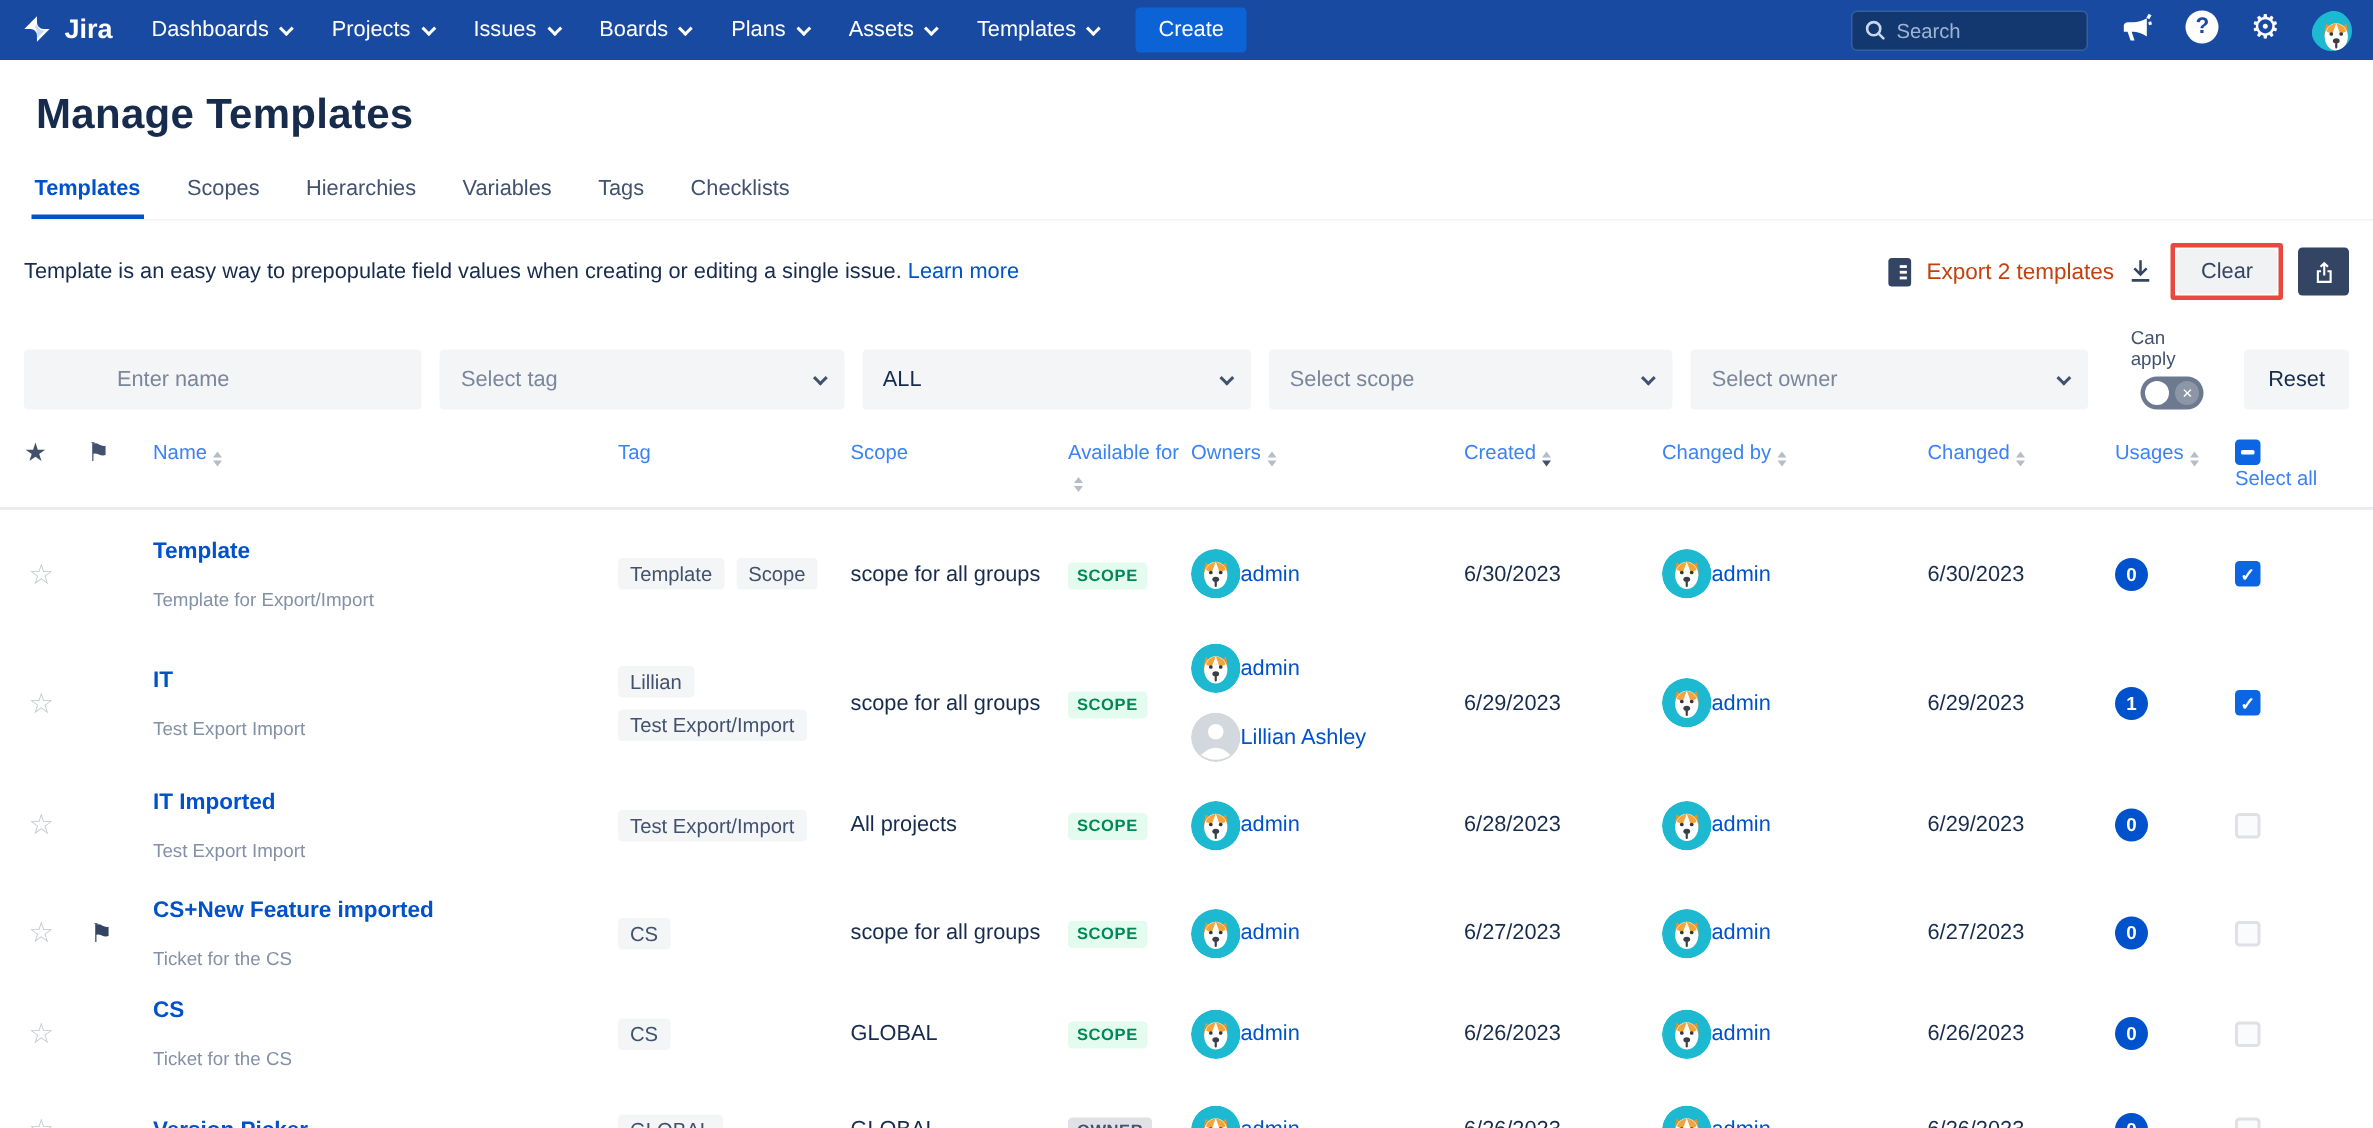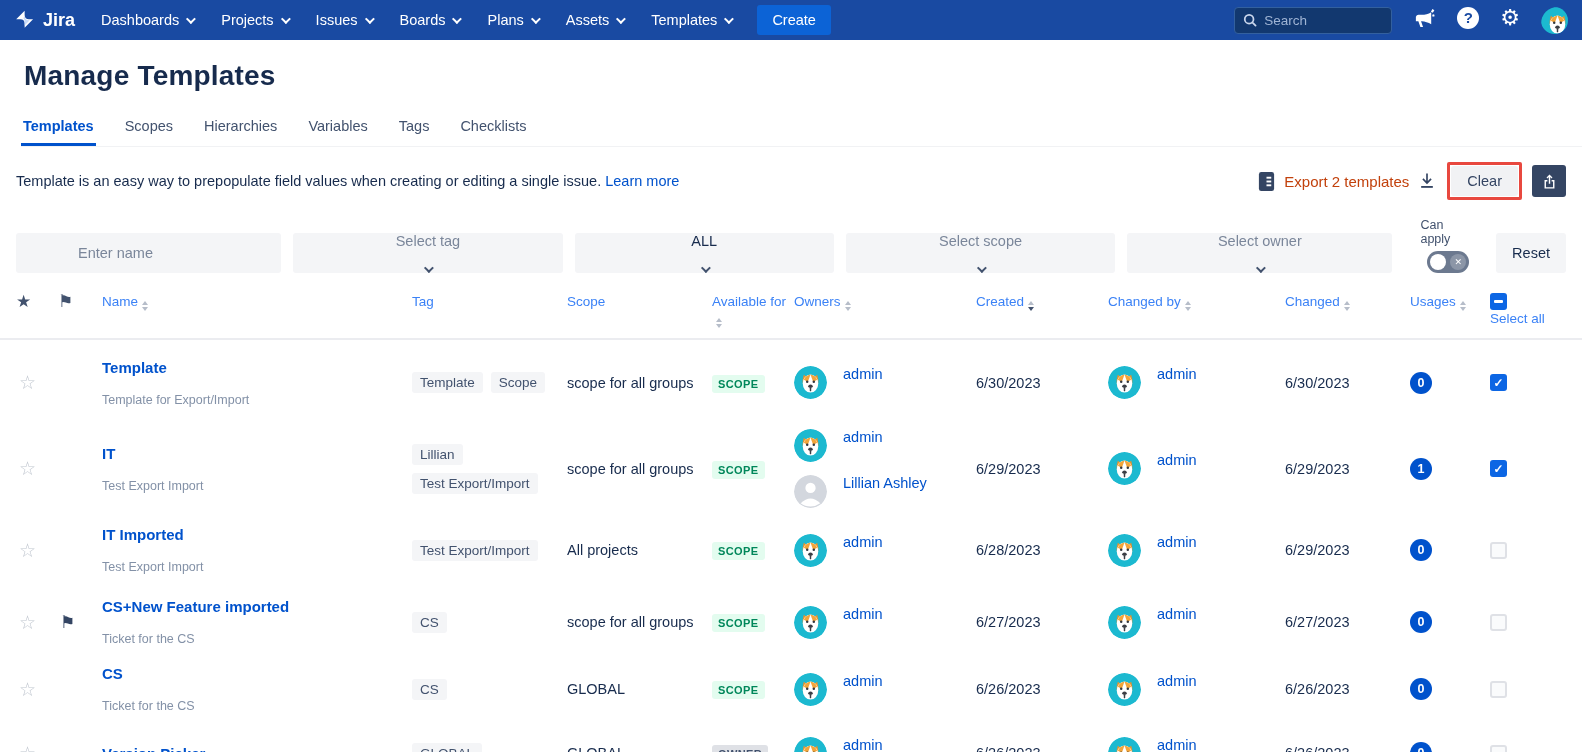--- a/index.html
+++ b/index.html
@@ -1,21 +1,21 @@
 <!DOCTYPE html>
 <html><head>
 <meta charset="utf-8">
 <style>
   * { margin:0; padding:0; box-sizing:border-box; }
   html,body { width:1582px; height:752px; overflow:hidden; background:#fff;
     font-family:"Liberation Sans", sans-serif; color:#172B4D; }
 
   
   .topnav { height:40px; background:#194AA2; display:flex; align-items:center; padding:0 14px; }
-  .brand { display:flex; align-items:center; gap:7px; margin-right:26px; }
+  .brand { display:flex; align-items:flex-start; gap:7px; margin-right:26px; }
   .brand-name { color:#fff; font-size:18px; font-weight:bold; }
   .nav-items { display:flex; align-items:center; gap:28px; }
   .nav-item { color:#fff; font-size:14.5px; display:flex; align-items:center; gap:7px; cursor:pointer; }
   .chev { width:7px; height:7px; border-right:2px solid #fff; border-bottom:2px solid #fff;
     transform:rotate(45deg) translateY(-2px); display:inline-block; }
   .create-btn { margin-left:26px; background:#0C63D6; color:#fff; border:none; font-size:14.5px;
     padding:7px 15px; border-radius:3px; cursor:pointer; font-family:inherit; }
   .nav-right { margin-left:auto; display:flex; align-items:flex-start; gap:21px; }
   .nav-search { width:158px; height:27px; background:#12386F; border:1px solid #33609E; border-radius:4px;
     display:flex; align-items:center; padding:0 8px; gap:7px; }
@@ -46,21 +46,21 @@
   .share-btn { width:34px; height:32px; background:#344563; border:none; border-radius:3px;
     display:flex; align-items:center; justify-content:center; cursor:pointer; }
 
   
   .filters { display:flex; align-items:flex-end; gap:12px; padding:6px 16px 0 16px; }
   .f-input, .f-select { height:40px; background:#F4F5F7; border-radius:3px; border:none;
     display:flex; align-items:center; padding:0 14px; font-size:14.5px; color:#7A869A; cursor:pointer; }
   .f-input input { background:transparent; border:none; outline:none; width:100%; font-size:14.5px;
     font-family:inherit; color:#172B4D;margin-left:48px; }
   .f-input input::placeholder { color:#7A869A; }
-  .f-select { justify-content:space-between;flex-direction:column; }
+  .f-select { justify-content:space-between; }
   .f-select .chev { border-color:#42526E; }
   .f-select.has-value { color:#172B4D; }
   .w1{width:268px}.w2{width:272px}.w3{width:272px}.w4{width:262px}.w5{width:268px}
   .can-apply { display:flex; flex-direction:column; align-items:center; gap:5px; margin-left:16px; margin-right:8px; }
   .can-apply-label { font-size:12.5px; color:#42526E; }
   .toggle { width:42px; height:22px; background:#6C798F; border-radius:11px; position:relative; cursor:pointer; }
   .toggle .knob { position:absolute; left:3px; top:3px; width:16px; height:16px; background:#fff; border-radius:50%; }
   .toggle .x-badge { position:absolute; right:3px; top:3px; width:16px; height:16px; border-radius:50%;
     background:rgba(255,255,255,.22); color:#fff; font-size:9px; display:flex; align-items:center; justify-content:center; }
   .reset-btn { height:40px; background:#F4F5F7; border:none; border-radius:3px; color:#172B4D;
@@ -85,21 +85,21 @@
   .name-cell { display:flex; flex-direction:column; justify-content:center; gap:17px; }
   .name-link { color:#0052CC; font-size:15px; font-weight:bold; text-decoration:none; cursor:pointer; width:max-content; }
   .name-desc { font-size:12.5px; color:#8391A7; }
   .tags-cell { display:flex; flex-wrap:wrap; gap:8px; align-items:center; padding-right:10px; }
   .chip { background:#F4F5F7; color:#42526E; font-size:13.5px; padding:3px 8px; border-radius:3px; white-space:nowrap; }
   .scope-cell { font-size:14.5px; color:#172B4D; }
   .badge { font-size:11px; font-weight:bold; letter-spacing:.4px; padding:3px 6px; border-radius:3px; width:max-content; }
   .badge.green { background:#E3FCEF; color:#00875A; }
   .badge.gray { background:#DFE1E6; color:#42526E; }
   .owners-cell { display:flex; flex-direction:column; gap:13px; }
-  .owner { display:flex; gap:16px; }
+  .owner { display:flex; align-items:center; }
   .owner a { color:#0052CC; font-size:14.5px; text-decoration:none; cursor:pointer; }
   .avatar { width:33px; height:33px; border-radius:50%; overflow:hidden; flex:none; }
   .date-cell { font-size:14.5px; color:#172B4D; }
   .usage-badge { width:22px; height:22px; border-radius:50%; background:#0052CC; color:#fff; font-size:12.5px;
     font-weight:bold; display:flex; align-items:center; justify-content:center; }
   .checkbox { width:17px; height:17px; border-radius:3px; cursor:pointer; display:flex; align-items:center; justify-content:center; }
   .checkbox.unchecked { background:#FAFBFC; border:2px solid #DFE1E6; }
   .checkbox.checked { background:#0C66E4; color:#fff; font-size:12px; font-weight:bold; }
   .checkbox.indeterminate { background:#0C66E4; }
   .checkbox.indeterminate::after { content:""; width:9px; height:2.5px; background:#fff; border-radius:1px; display:block; }

